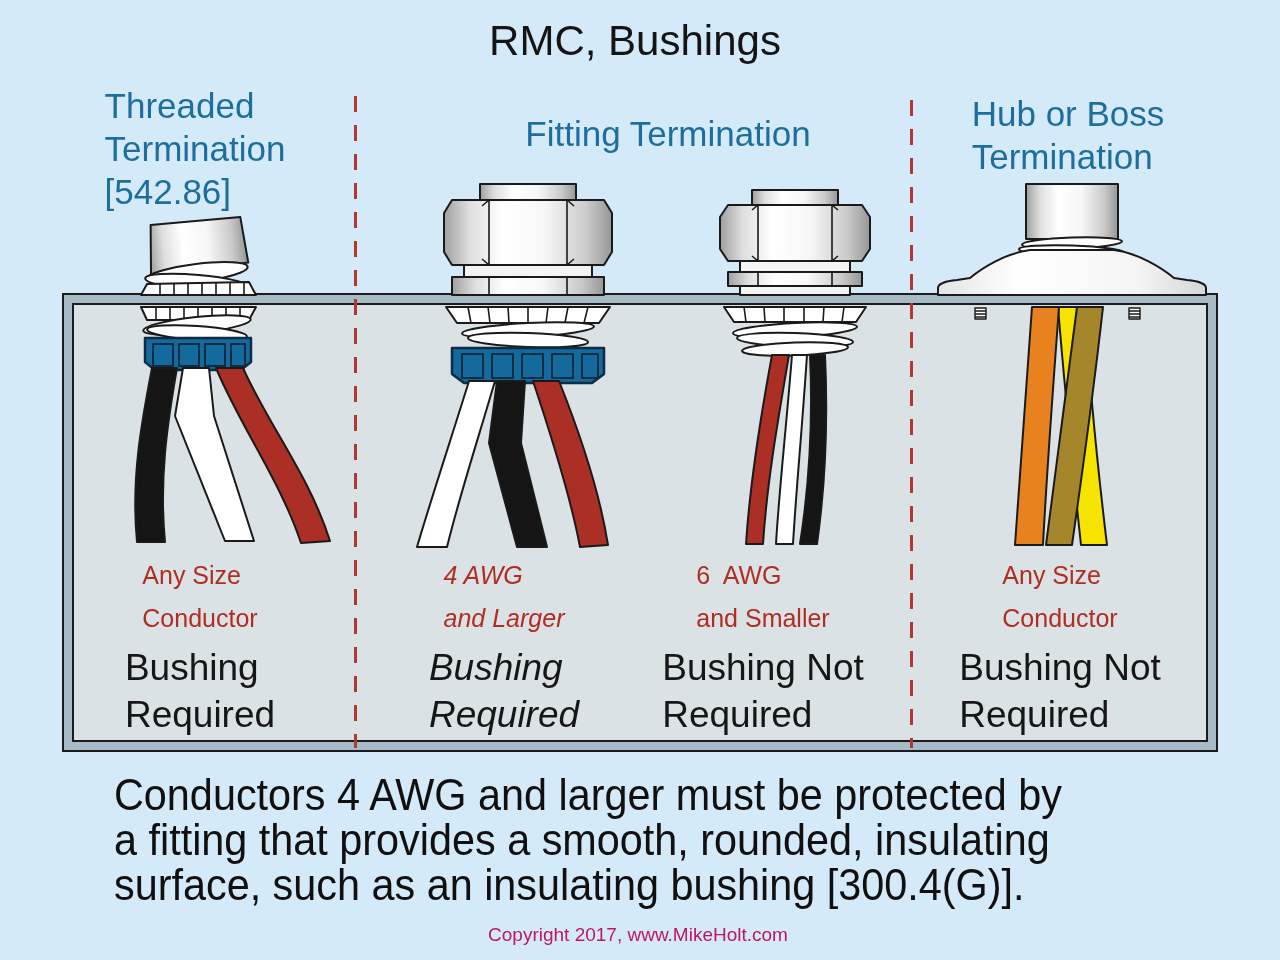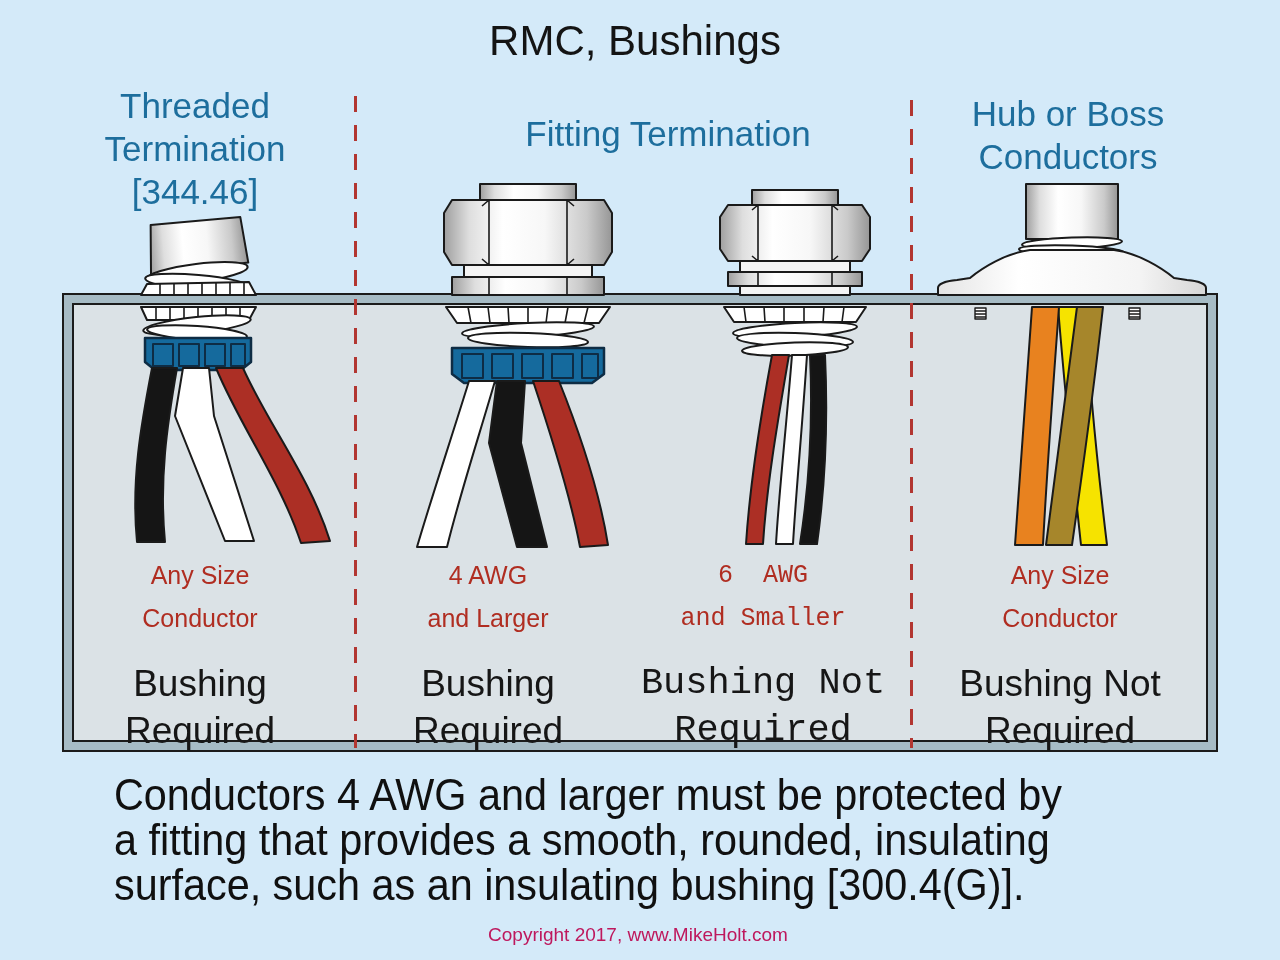--- a/index.html
+++ b/index.html
@@ -2,63 +2,63 @@
 <html style="--bg: #d4eaf9; --box-fill: #dbe2e6; --box-band: #a6bbc5; --heading-blue: #1d6e9d; --label-red: #b02d21; --dash-red: #b23631; --bushing-blue: #156a9d; --wire-red: #ac2f25; --wire-orange: #e8821f; --wire-olive: #a6862b; --wire-yellow: #f6e300;"><head>
 <meta charset="utf-8">
 <style>
   html,body{margin:0;padding:0;}
   .stage{
     position:relative;width:1280px;height:960px;overflow:hidden;
     background:var(--bg,#d4eaf9);
     font-family:"Liberation Sans", sans-serif;
   }
   .abs{position:absolute;}
-  .cx{transform:translateX(-50%);text-align:center;}
+  .cx{transform:translateX(-50%);}
   .ml{white-space:pre-wrap;}
   .title-main{left:635px;top:18px;font-size:42px;line-height:46px;color:#141414;}
   .title-note{left:640px;top:64px;font-size:41px;line-height:44px;font-style:italic;color:#141414;}
   .blue-h{color:var(--heading-blue,#1d6e9d);font-size:35px;line-height:43px;}
   .h-col1{left:195px;top:84px;}
   .h-col23{left:668px;top:112px;}
   .h-col4{left:1068px;top:92px;}
   .panel-box{
     left:64px;top:295px;width:1152px;height:455px;box-sizing:border-box;
     background:var(--box-fill,#dbe2e6);
     border:8px solid var(--box-band,#a6bbc5);
     box-shadow:0 0 0 2px #1b1b1b, inset 0 0 0 2px #1b1b1b;
   }
   .dash{
     width:3px;
     background:repeating-linear-gradient(to bottom,var(--dash-red,#b23631) 0 16px,transparent 16px 29px);
   }
   #dash-left{left:354px;top:96px;height:652px;}
   #dash-right{left:910px;top:100px;height:648px;}
   .red-label{color:var(--label-red,#b02d21);font-size:25px;line-height:43px;top:554px;}
-  .blk-label{color:#161616;font-size:37px;line-height:47px;top:644px;margin-top:16px;}
-  .rl1,.bl1{left:200px;} .rl2,.bl2{left:488px;} .rl3,.bl3{left:763px;font-family:Liberation Mono, monospace;} .rl4,.bl4{left:1060px;}
+  .blk-label{color:#161616;font-size:37px;line-height:47px;top:644px;}
+  .rl1,.bl1{left:200px;} .rl2,.bl2{left:504px;font-style:italic;} .rl3,.bl3{left:763px;} .rl4,.bl4{left:1060px;}
   .footer-note{
     left:114px;top:772px;font-size:44px;line-height:45px;color:#101010;
     transform:scaleX(0.94);transform-origin:0 0;white-space:pre-wrap;
   }
   .copyright{left:638px;top:924px;font-size:19px;color:#be185d;}
   svg.overlay{left:0;top:0;pointer-events:none;}
 </style>
 </head>
 <body>
 
 <div class="stage">
 
   <div class="abs cx title-main">RMC, Bushings</div>
 
   <div class="abs cx ml blue-h h-col1">Threaded
 Termination
-[344.46]</div>
+[542.86]</div>
   <div class="abs cx ml blue-h h-col23">Fitting Termination</div>
   <div class="abs cx ml blue-h h-col4">Hub or Boss
-Conductors</div>
+Termination</div>
 
   <div class="abs panel-box"></div>
 
   <svg class="abs overlay" width="1280" height="960" viewBox="0 0 1280 960">
     <defs>
       <linearGradient id="met" x1="0" y1="0" x2="1" y2="0">
         <stop offset="0" stop-color="#9f9f9f"></stop>
           <stop offset="0.15" stop-color="#dedede"></stop>
         <stop offset="0.35" stop-color="#ffffff"></stop>
           <stop offset="0.6" stop-color="#f7f7f7"></stop>

